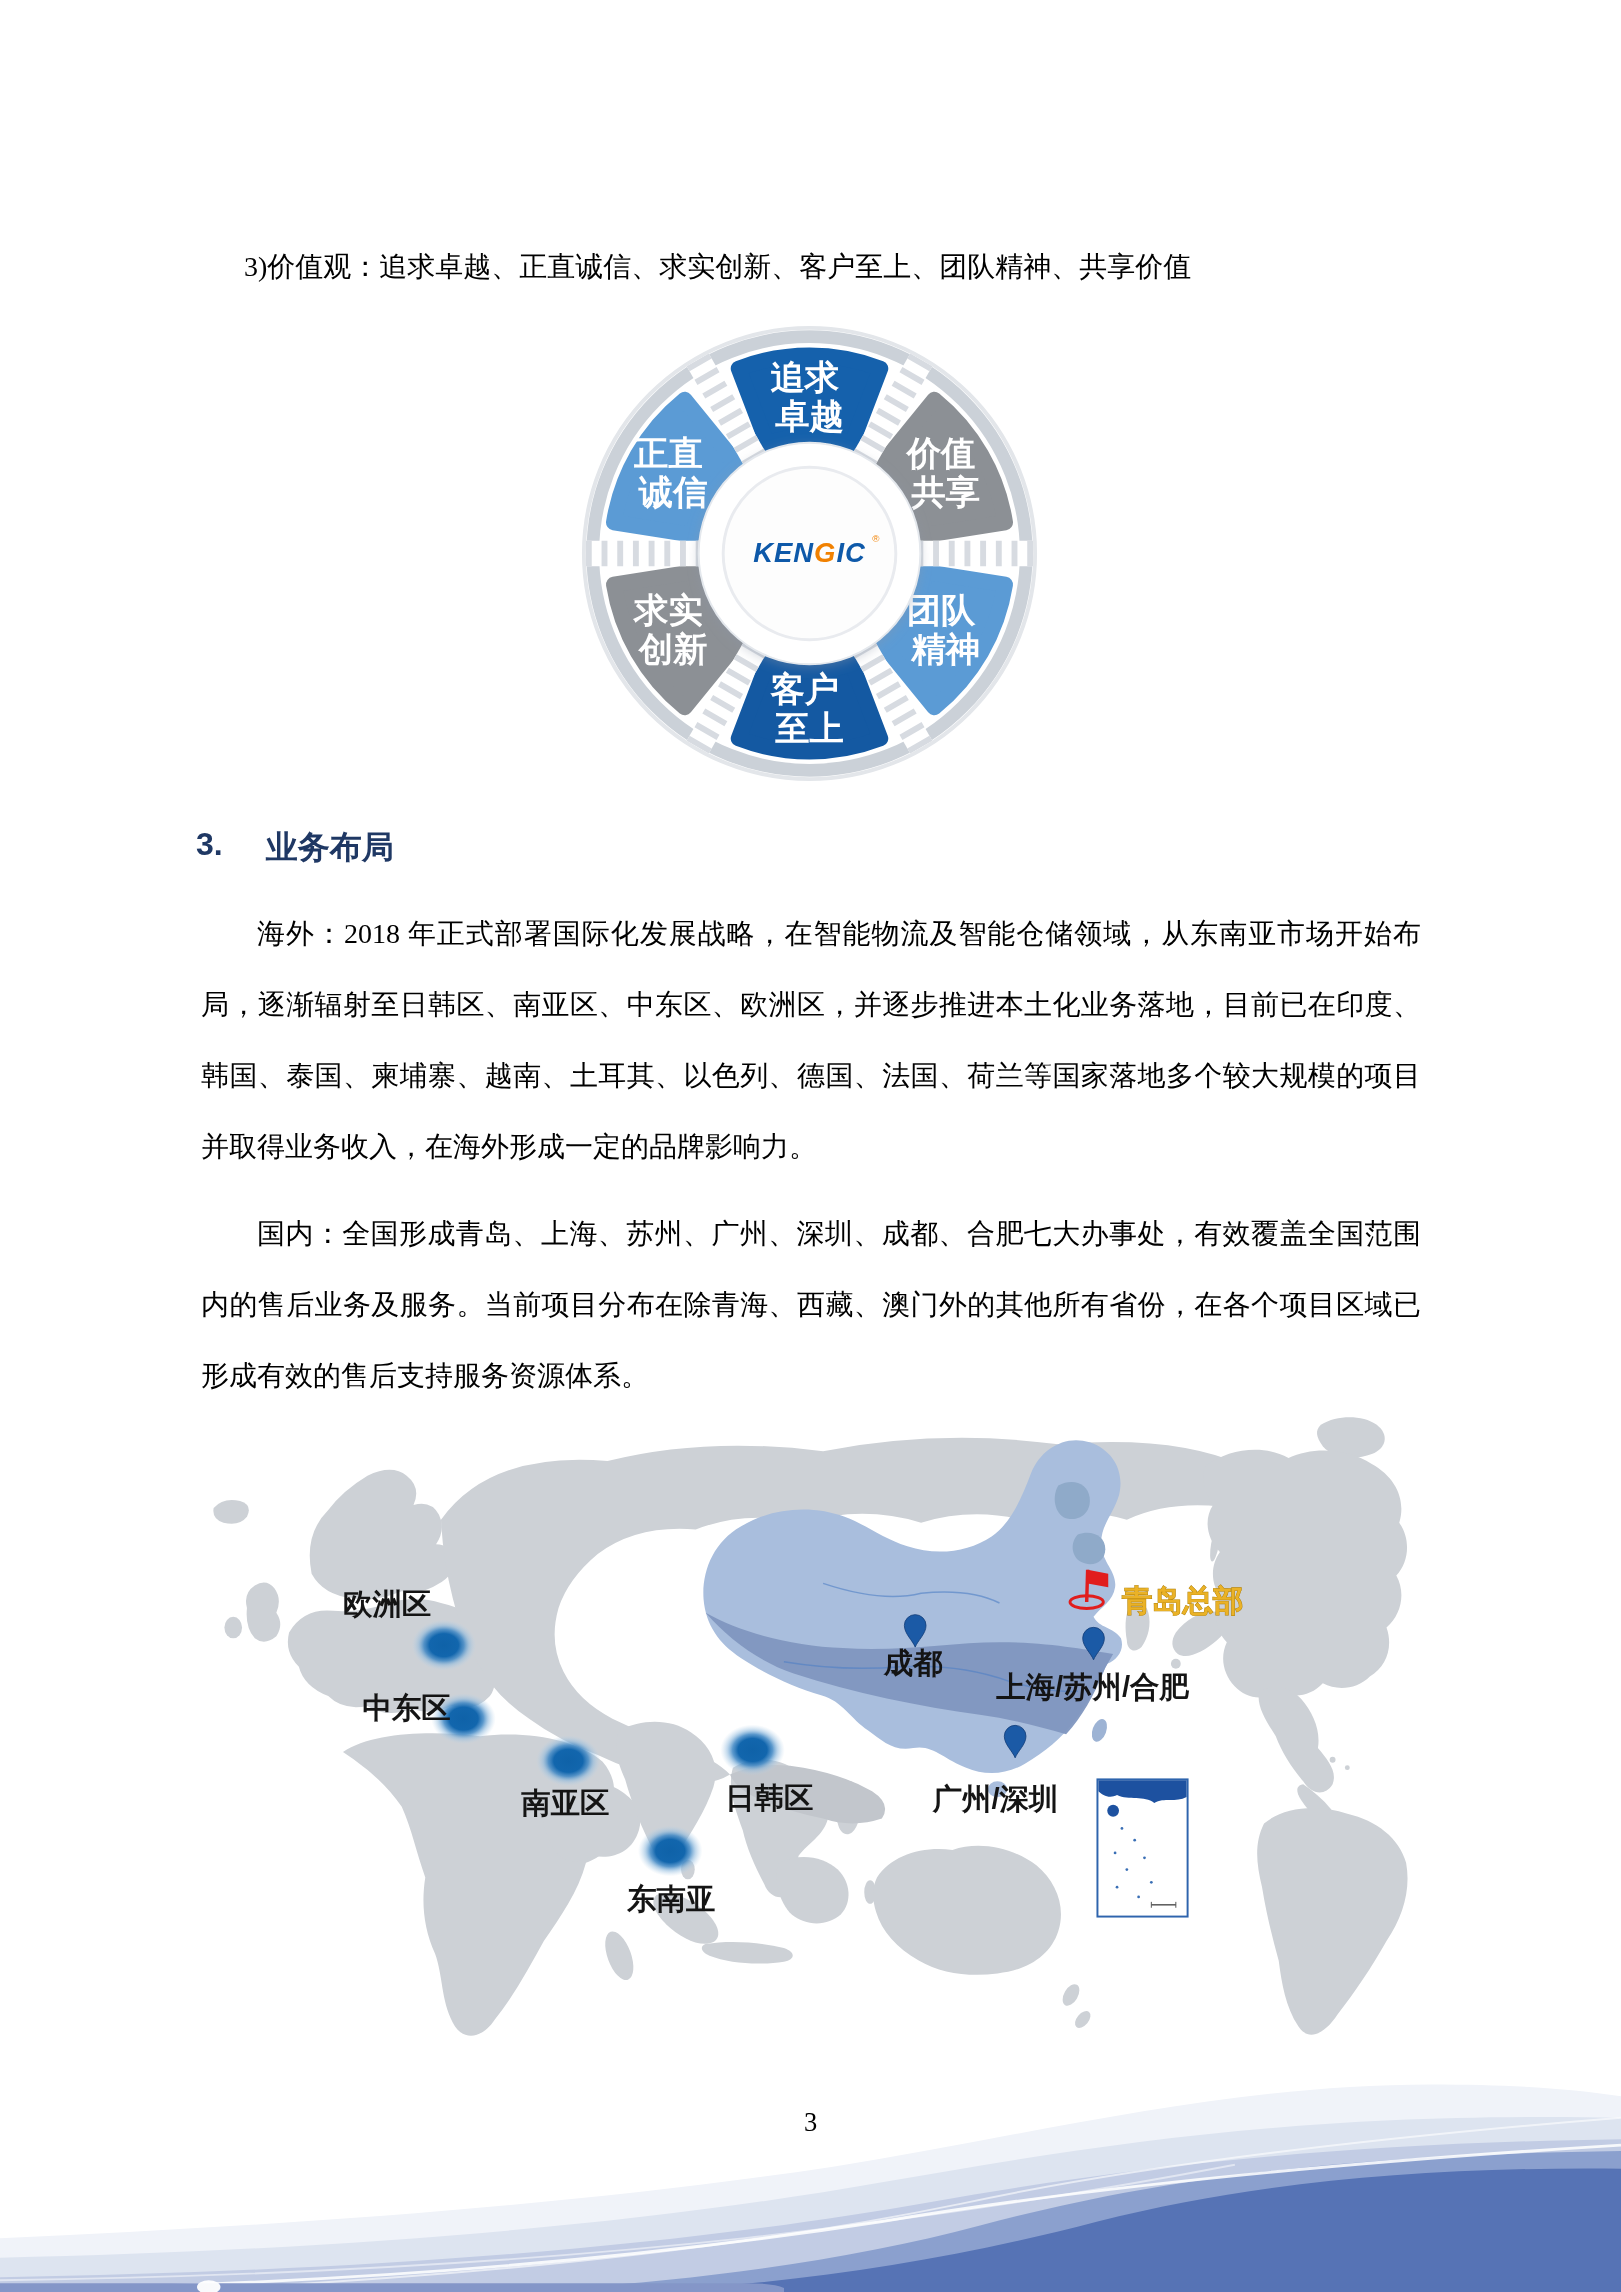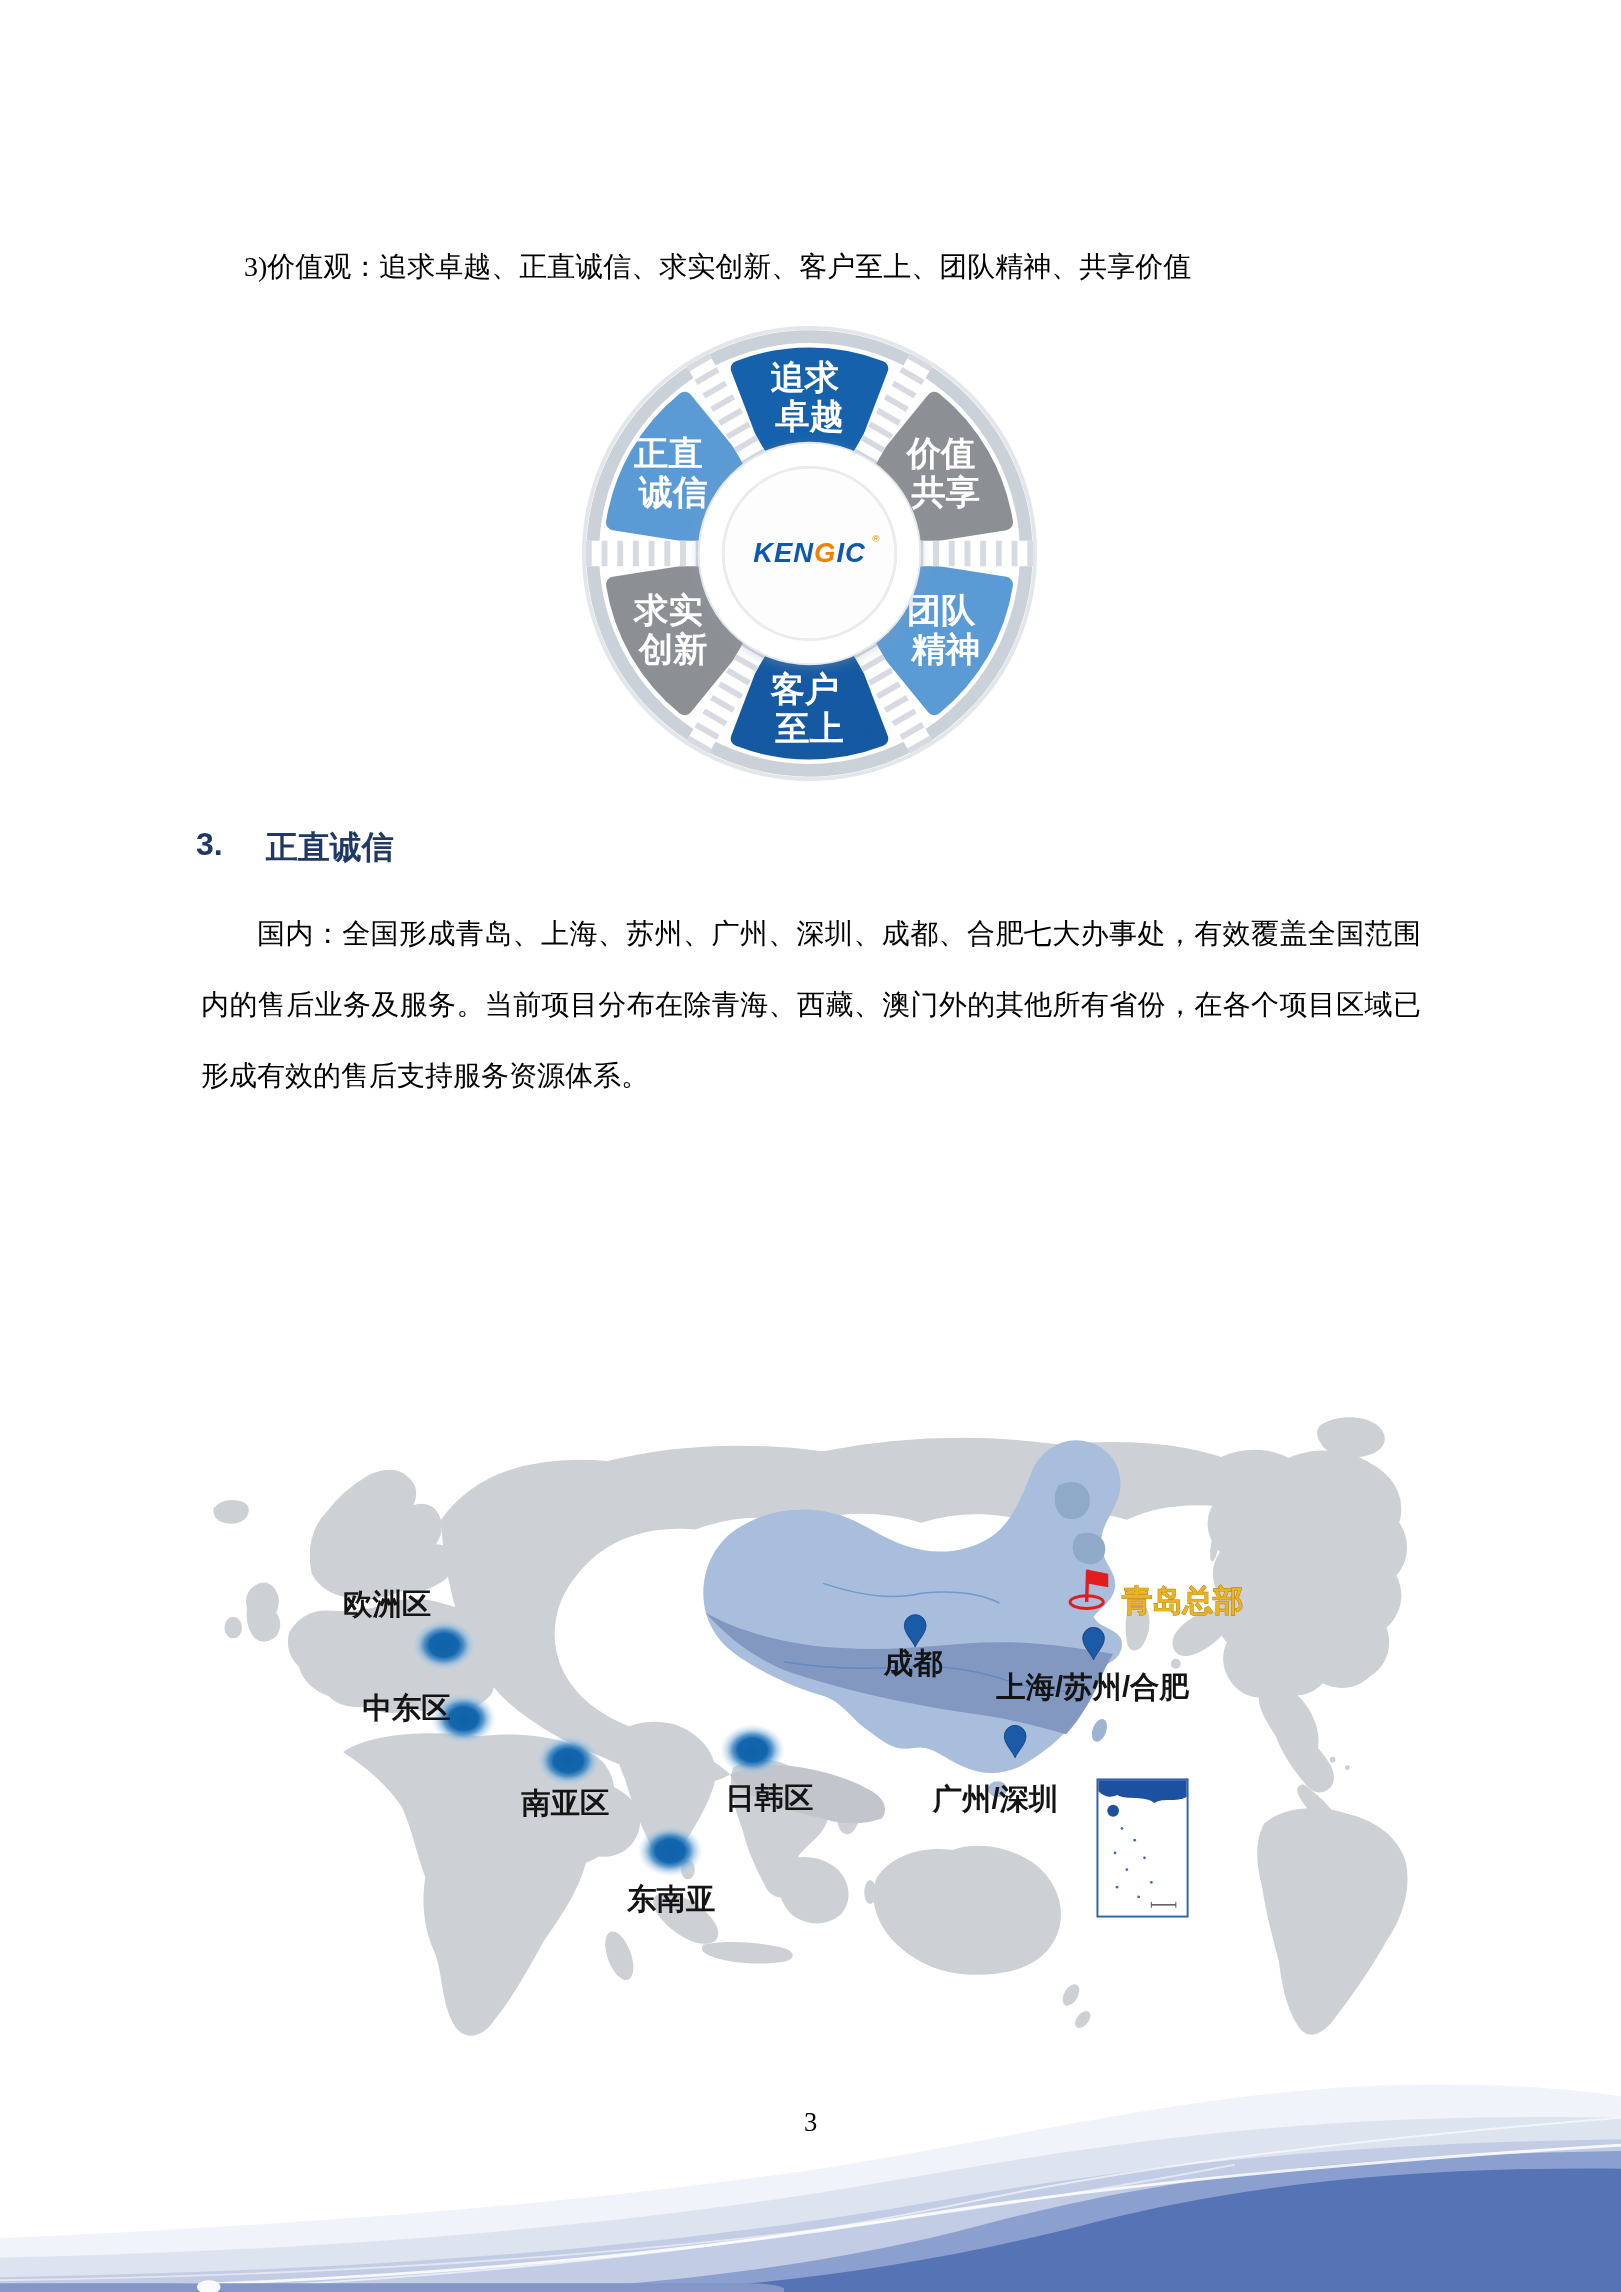--- a/index.html
+++ b/index.html
@@ -106,24 +106,25 @@
     <circle r="113" fill="#ffffff" stroke="#e4e8ed" stroke-width="2"></circle>
     <circle r="88" fill="#fdfdfd" stroke="#e9ebef" stroke-width="3"></circle>
     <text class="logo-text" text-anchor="middle" y="9">
       <tspan fill="#0e59a9">KEN</tspan><tspan fill="#f18101">G</tspan><tspan fill="#0e59a9">IC</tspan>
     </text>
     <text x="64" y="-12" font-size="10" fill="#f18101">®</text>
   </svg>
 
   <h2 class="section-heading">
     <span>3.</span>
-    <span>正直诚信</span>
+    <span>业务布局</span>
   </h2>
 
   <div class="body-text">
+    <p>海外：2018 年正式部署国际化发展战略，在智能物流及智能仓储领域，从东南亚市场开始布局，逐渐辐射至日韩区、南亚区、中东区、欧洲区，并逐步推进本土化业务落地，目前已在印度、韩国、泰国、柬埔寨、越南、土耳其、以色列、德国、法国、荷兰等国家落地多个较大规模的项目并取得业务收入，在海外形成一定的品牌影响力。</p>
     <p>国内：全国形成青岛、上海、苏州、广州、深圳、成都、合肥七大办事处，有效覆盖全国范围内的售后业务及服务。当前项目分布在除青海、西藏、澳门外的其他所有省份，在各个项目区域已形成有效的售后支持服务资源体系。</p>
   </div>
 
   <svg class="map" viewBox="0 0 1240 650">
     <defs>
       <radialGradient id="dotGrad">
         <stop offset="0%" stop-color="#0f62a8"></stop>
         <stop offset="45%" stop-color="#1266ad"></stop>
         <stop offset="62%" stop-color="#3f87c4" stop-opacity="0.85"></stop>
         <stop offset="78%" stop-color="#8ab7dc" stop-opacity="0.55"></stop>

